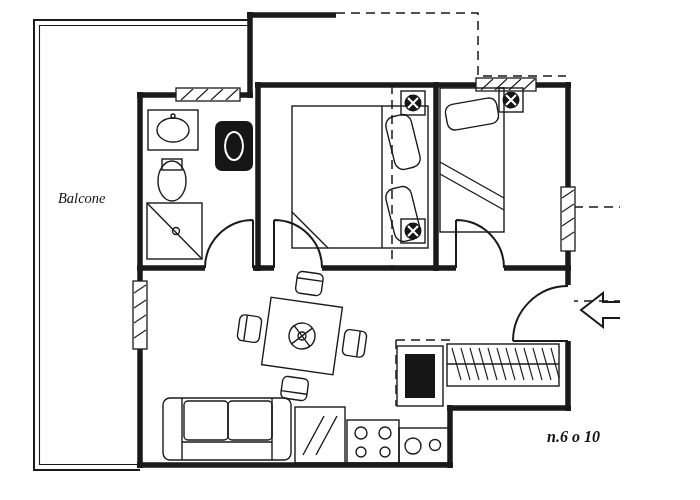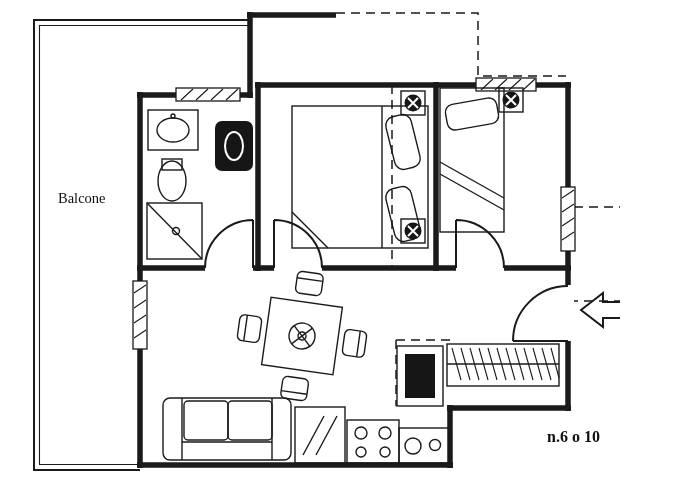--- a/index.html
+++ b/index.html
@@ -1,18 +1,18 @@
 <!DOCTYPE html>
 <html style="--line: #1a1a1a;"><head>
 <meta charset="utf-8">
 <style>
   html,body{margin:0;padding:0;background:#ffffff;}
   .plan-wrap{
     width:620px;height:500px;position:relative;background:#ffffff;
-    font-family:"Liberation Serif", serif;overflow:hidden;
+    font-family:"Liberation Serif", serif;overflow:hidden;font-style:italic;
   }
   svg{display:block}
   .wall{stroke:var(--line,#1a1a1a);stroke-width:5.5;fill:none;stroke-linecap:butt}
   .med{stroke:var(--line,#1a1a1a);stroke-width:2;fill:none}
   .thin{stroke:var(--line,#1a1a1a);stroke-width:1.4;fill:none}
   .hair{stroke:var(--line,#1a1a1a);stroke-width:1.1;fill:none}
   .dash{stroke:var(--line,#1a1a1a);stroke-width:1.5;fill:none;stroke-dasharray:9 6}
   .winrect{fill:#ffffff;stroke:var(--line,#1a1a1a);stroke-width:1.3}
   .darkfill{fill:#161616;stroke:none}
   .whiteline{stroke:#ffffff;stroke-width:2;fill:none}

